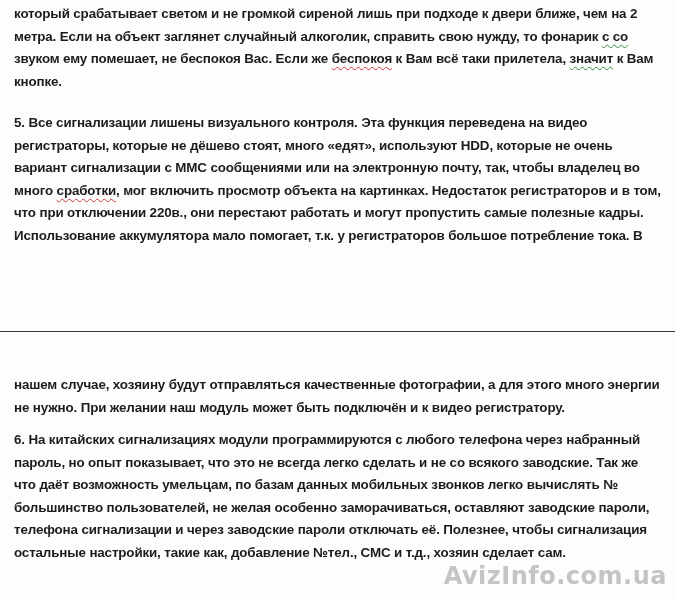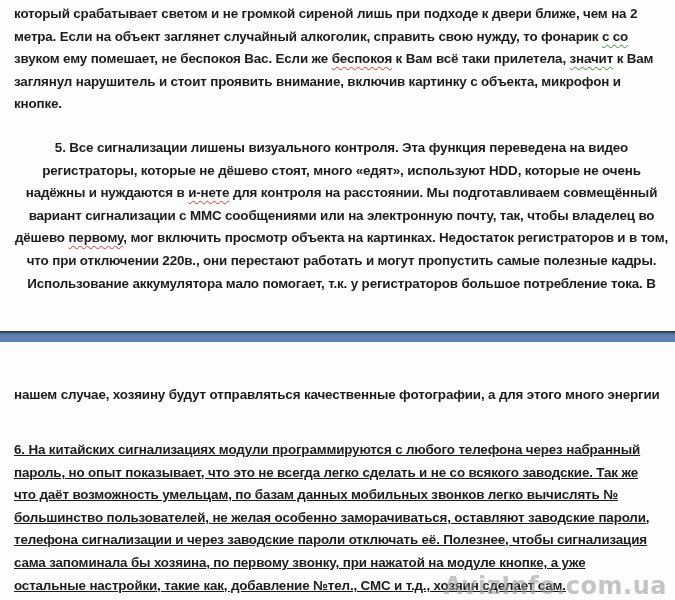--- a/index.html
+++ b/index.html
@@ -21,21 +21,21 @@
       width: 675px; height: 2px;
       background: #c6d3e6;
     }
     .page {
       position: absolute;
       left: 0;
       width: 675px;
       background: #fdfdfd;
     }
     .page-top { top: 0; height: 331px; }
-    .page-bottom { top: 342px; height: 254px; }
+    .page-bottom { top: 332px; height: 254px; }
     .text-block {
       position: absolute;
       left: 14px;
       width: 655px;
       font-size: 13.4px;
       font-weight: bold;
       line-height: 22.6px;
       letter-spacing: -0.15px;
       word-spacing: 0px;
       color: #1c1c1c;
@@ -78,46 +78,44 @@
 </head>
 <body>
 
 <div class="top-edge"></div>
 
 <div class="page page-top">
   <div class="text-block" style="top: 3px;">
     <span class="line">который срабатывает  светом и не громкой  сиреной лишь при подходе к двери ближе, чем на 2</span>
     <span class="line"><span>метра. Если на объект заглянет случайный алкоголик,  справить свою нужду, то фонарик </span><span class="grammar">с со</span></span>
     <span class="line"><span>звуком ему помешает, не беспокоя Вас. Если же </span><span class="spell">беспокоя</span><span> к Вам всё таки прилетела, </span><span class="grammar">значит</span><span> к Вам</span></span>
-    <span class="line">заглянул нарушитель и стоит проявить внимание,  включив картинку с объекта, микрофон и</span>
     <span class="line">кнопке.</span>
   </div>
 
-  <div class="text-block" style="top: 137px; text-align: center;">
+  <div class="text-block" style="top: 112px;">
     <span class="line">5. Все сигнализации лишены визуального  контроля.  Эта функция переведена на видео</span>
     <span class="line">регистраторы, которые не дёшево стоят, много «едят», используют HDD, которые не очень</span>
-    <span class="line"><span>надёжны  и нуждаются в </span><span class="spell">и-нете</span><span> для контроля  на расстоянии. Мы подготавливаем  совмещённый</span></span>
     <span class="line">вариант сигнализации с ММС сообщениями или на электронную почту, так, чтобы владелец во</span>
-    <span class="line"><span>дёшево </span><span class="spell">первому</span><span>,  мог включить просмотр объекта на картинках.  Недостаток регистраторов и в том,</span></span>
+    <span class="line"><span>много </span><span class="spell">сработки</span><span>,  мог включить просмотр объекта на картинках.  Недостаток регистраторов и в том,</span></span>
     <span class="line">что при отключении 220в., они перестают работать и могут пропустить самые полезные кадры.</span>
     <span class="line">Использование аккумулятора  мало помогает, т.к. у регистраторов большое потребление тока.  В</span>
   </div>
 </div>
 
 <div class="page-separator"></div>
 
 <div class="page page-bottom">
   <div class="text-block" style="top: 42px;">
     <span class="line">нашем случае, хозяину будут отправляться  качественные  фотографии, а для этого много энергии</span>
+    <span class="line">не нужно.  При желании наш модуль может быть подключён  и к видео регистратору.</span>
   </div>
 
-  <div class="text-block" style="top: 97px; text-decoration: underline;">
+  <div class="text-block" style="top: 97px;">
     <span class="line">6. На китайских сигнализациях модули программируются  с любого телефона через набранный</span>
     <span class="line">пароль, но опыт показывает,  что это не  всегда легко сделать и не со всякого заводские. Так же</span>
     <span class="line">что даёт возможность  умельцам, по базам  данных  мобильных  звонков  легко вычислять №</span>
     <span class="line">большинство пользователей,  не желая особенно заморачиваться,  оставляют заводские  пароли,</span>
     <span class="line">телефона сигнализации  и через заводские  пароли  отключать её. Полезнее, чтобы  сигнализация</span>
-    <span class="line">сама запоминала  бы хозяина, по первому звонку,  при нажатой на модуле кнопке,  а уже</span>
     <span class="line">остальные настройки, такие как, добавление  №тел., СМС и т.д., хозяин сделает сам.</span>
   </div>
 
   <div class="watermark">AvizInfo.com.ua</div>
 </div>
 
 </body></html>

